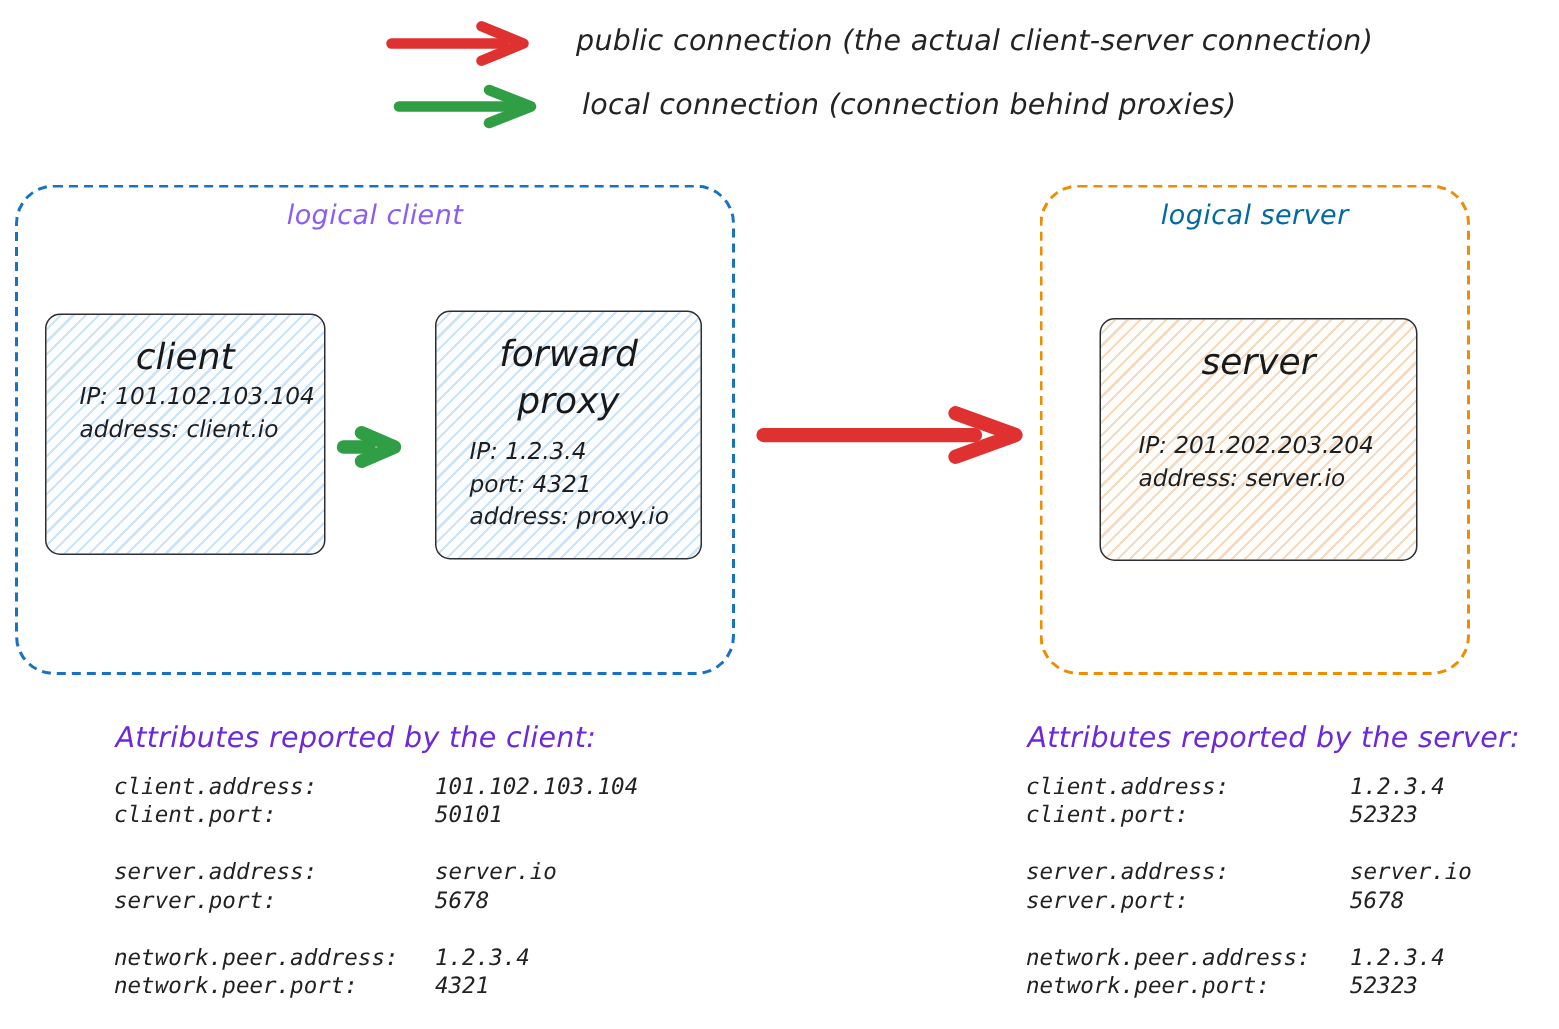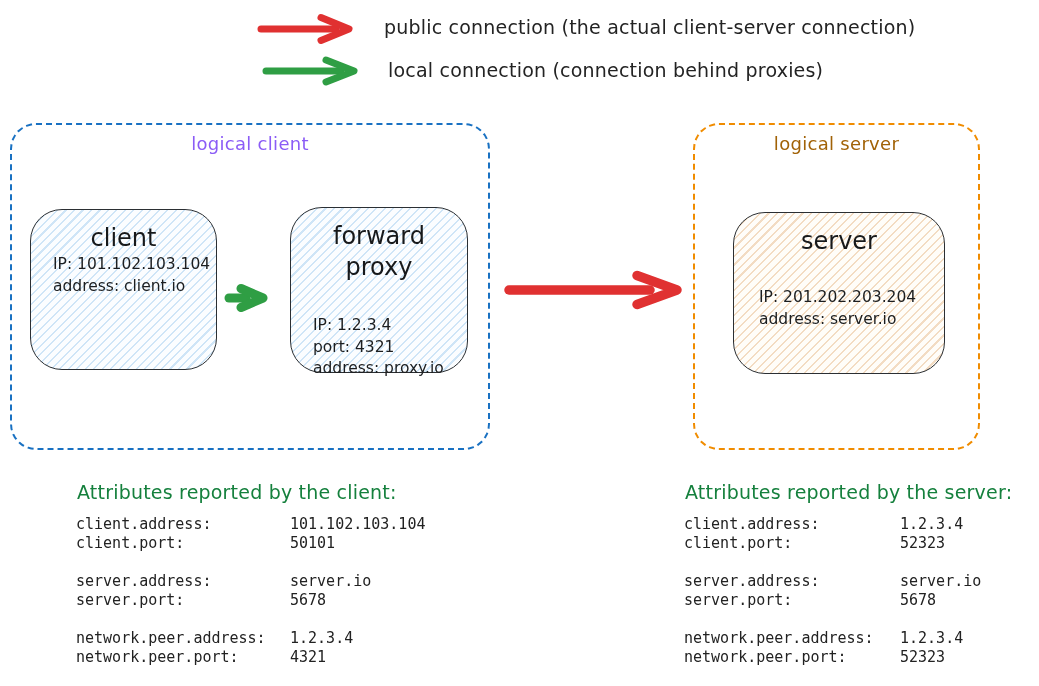--- a/index.html
+++ b/index.html
@@ -1,58 +1,58 @@
 <!DOCTYPE html>
 <html><head>
 <meta charset="utf-8">
 <style>
   html,body{margin:0;padding:0;}
   body{
     width:1039px;height:686px;position:relative;background:#ffffff;
     font-family:"DejaVu Sans",sans-serif;color:#1e1e1e;overflow:hidden;
   }
-  .canvas{position:absolute;left:0;top:0;width:891px;height:686px;}
+  .canvas{position:absolute;left:0;top:0;width:891px;height:686px;font-style:italic;}
   .arrows{position:absolute;left:0;top:0;pointer-events:none;}
   .legend-label{
     position:absolute;font-size:19px;letter-spacing:.2px;color:#232323;white-space:nowrap;
   }
   .container{
     position:absolute;box-sizing:border-box;border:2.6px dashed;border-radius:26px;
   }
   .container--client{left:10px;top:123px;width:480px;height:327px;border-color:#1971c2;}
   .container--server{left:693px;top:123px;width:287px;height:327px;border-color:#f08c00;}
   .container-label{
     position:absolute;top:8px;left:0;right:0;text-align:center;
     font-size:18px;letter-spacing:.3px;
   }
   .container--client .container-label{color:#8b5cf6;}
-  .container--server .container-label{color:#a16207;}
+  .container--server .container-label{color:#0369a1;}
   .node{
-    position:absolute;box-sizing:border-box;border:1.7px solid #2b2f33;border-radius:32px;
+    position:absolute;box-sizing:border-box;border:1.7px solid #2b2f33;border-radius:10px;
     display:flex;flex-direction:column;align-items:center;
   }
   .node--blue{
     background:repeating-linear-gradient(135deg,#cfe5f7 0 1.5px,rgba(255,255,255,0) 1.5px 6px),#fbfdff;
   }
   .node--orange{
     background:repeating-linear-gradient(135deg,#f3dcc3 0 1.5px,rgba(255,255,255,0) 1.5px 6px),#fffdf9;
   }
   .node-title{
     font-size:24px;line-height:31px;text-align:center;margin-top:13px;color:#17191b;
   }
   .node-details{
     align-self:flex-start;padding-left:22px;font-size:15.5px;line-height:21.5px;color:#1c1e20;
     white-space:nowrap;
   }
   .node--client-node  .node-details{}
-  .node--proxy-node   .node-details{margin-top:32px;}
+  .node--proxy-node   .node-details{margin-top:8px;}
   .node--server-node  .node-details{margin-top:30px;padding-left:25px;}
   .attrs{position:absolute;font-family:"DejaVu Sans Mono",monospace;font-size:15px;line-height:19px;color:#222;}
   .attr-heading{
-    font-family:"DejaVu Sans",sans-serif;font-size:19px;letter-spacing:.2px;color:#15803d;
+    font-family:"DejaVu Sans",sans-serif;font-size:19px;letter-spacing:.2px;color:#6d28d9;
     margin:0 0 13px 1px;white-space:nowrap;
   }
   .attr-group{margin-bottom:19px;}
   .attr-row{display:flex;white-space:pre;}
   .attrs--client .attr-key{width:214px;}
   .attrs--server .attr-key{width:216px;}
 </style>
 </head>
 <body>
 

